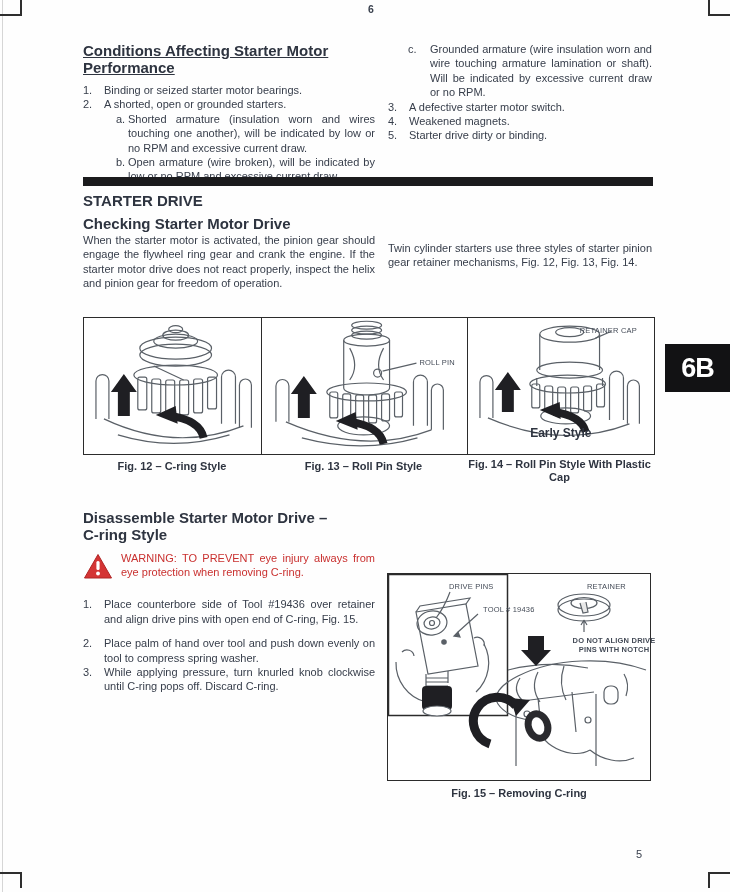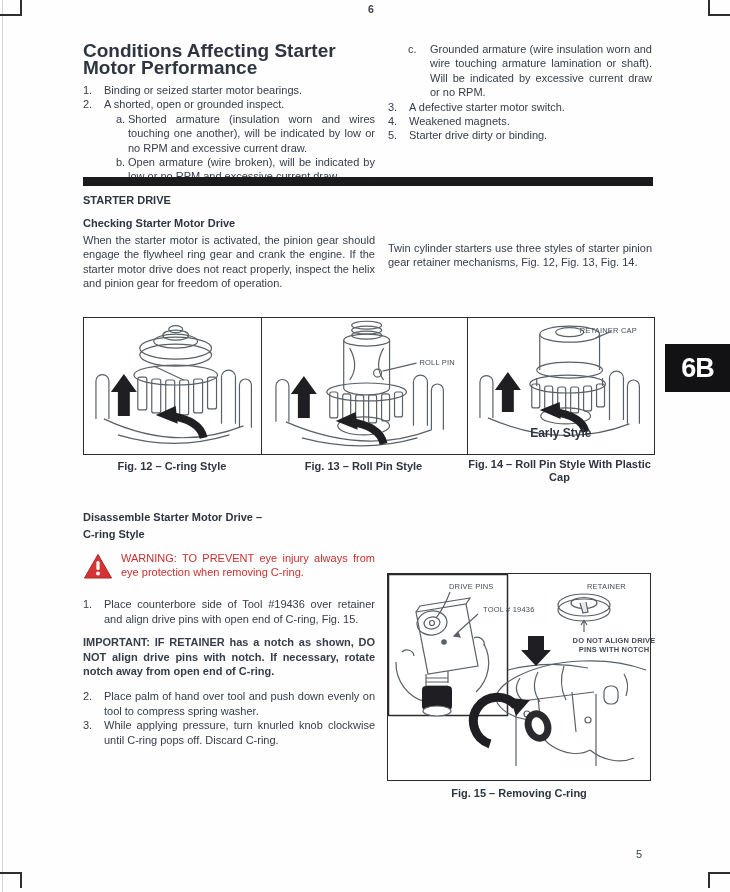--- a/index.html
+++ b/index.html
@@ -12,22 +12,22 @@
   .crop{position:absolute;width:20px;height:14px;}
   .crop.tl{left:0;top:0;border-right:2px solid #2e2e2e;border-bottom:2px solid #2e2e2e;}
   .crop.tr{right:0;top:0;border-left:2px solid #2e2e2e;border-bottom:2px solid #2e2e2e;}
   .crop.bl{left:0;bottom:4px;border-right:2px solid #2e2e2e;border-top:2px solid #2e2e2e;}
   .crop.br{right:0;bottom:4px;border-left:2px solid #2e2e2e;border-top:2px solid #2e2e2e;}
   .pagenum{position:absolute;font-size:10.5px;font-weight:600;color:#3a414e;}
   .pn-top{left:368px;top:3px;}
   .pn-bottom{left:636px;top:848px;font-weight:400;font-size:11px;}
   .col{position:absolute;font-size:11px;line-height:14.4px;}
   h2,h3{margin:0;color:#2e3440;}
-  h2{font-size:19px;line-height:17px;}
-  h3{font-size:11px;line-height:17px;}
+  h2{font-size:15px;line-height:17px;text-decoration:underline;}
+  h3{font-size:15px;line-height:17px;}
   .list{margin-top:7px;}
   .li{display:flex;margin:0;}
   .li .n{flex:none;width:21px;}
   .li .t{flex:1;text-align:justify;}
   .li.sub{padding-left:33px;}
   .li.sub .n{width:11px;margin-right:1px;}
   .rcol .li.sub{padding-left:20px;}
   .rcol .li.sub .n{width:22px;margin-right:0;}
   .para{text-align:justify;margin:0;}
   .divider-bar{position:absolute;left:83px;top:177px;width:570px;height:9px;background:#1b1b1d;}
@@ -84,21 +84,21 @@
 
   <div class="col" style="left:83px;top:42px;width:292px;">
     <h2>Conditions Affecting Starter Motor Performance</h2>
     <div class="list">
       <div class="li">
         <span class="n">1.</span>
         <span class="t">Binding or seized starter motor bearings.</span>
       </div>
       <div class="li">
         <span class="n">2.</span>
-        <span class="t">A shorted, open or grounded inspect.</span>
+        <span class="t">A shorted, open or grounded starters.</span>
       </div>
       <div class="li sub">
         <span class="n">a.</span>
         <span class="t">Shorted armature (insulation worn and wires touching one another), will be indicated by low or no RPM and excessive current draw.</span>
       </div>
       <div class="li sub">
         <span class="n">b.</span>
         <span class="t">Open armature (wire broken), will be indicated by low or no RPM and excessive current draw.</span>
       </div>
     </div>
@@ -260,21 +260,20 @@
         </svg>
       </span>
       <span class="warntext"><b>WARNING: TO PREVENT</b><span> eye injury always from eye protection when removing C-ring.</span></span>
     </div>
 
     <div class="steps">
       <div class="li">
         <span class="n">1.</span>
         <span class="t">Place counterbore side of Tool #19436 over retainer and align drive pins with open end of C-ring, Fig. 15.</span>
       </div>
-      <p class="important">IMPORTANT: IF RETAINER has a notch as shown, DO NOT align drive pins with notch. If necessary, rotate notch away from open end of C-ring.</p>
       <div class="li step2">
         <span class="n">2.</span>
         <span class="t">Place palm of hand over tool and push down evenly on tool to compress spring washer.</span>
       </div>
       <div class="li">
         <span class="n">3.</span>
         <span class="t">While applying pressure, turn knurled knob clockwise until C-ring pops off. Discard C-ring.</span>
       </div>
     </div>
   </div>

